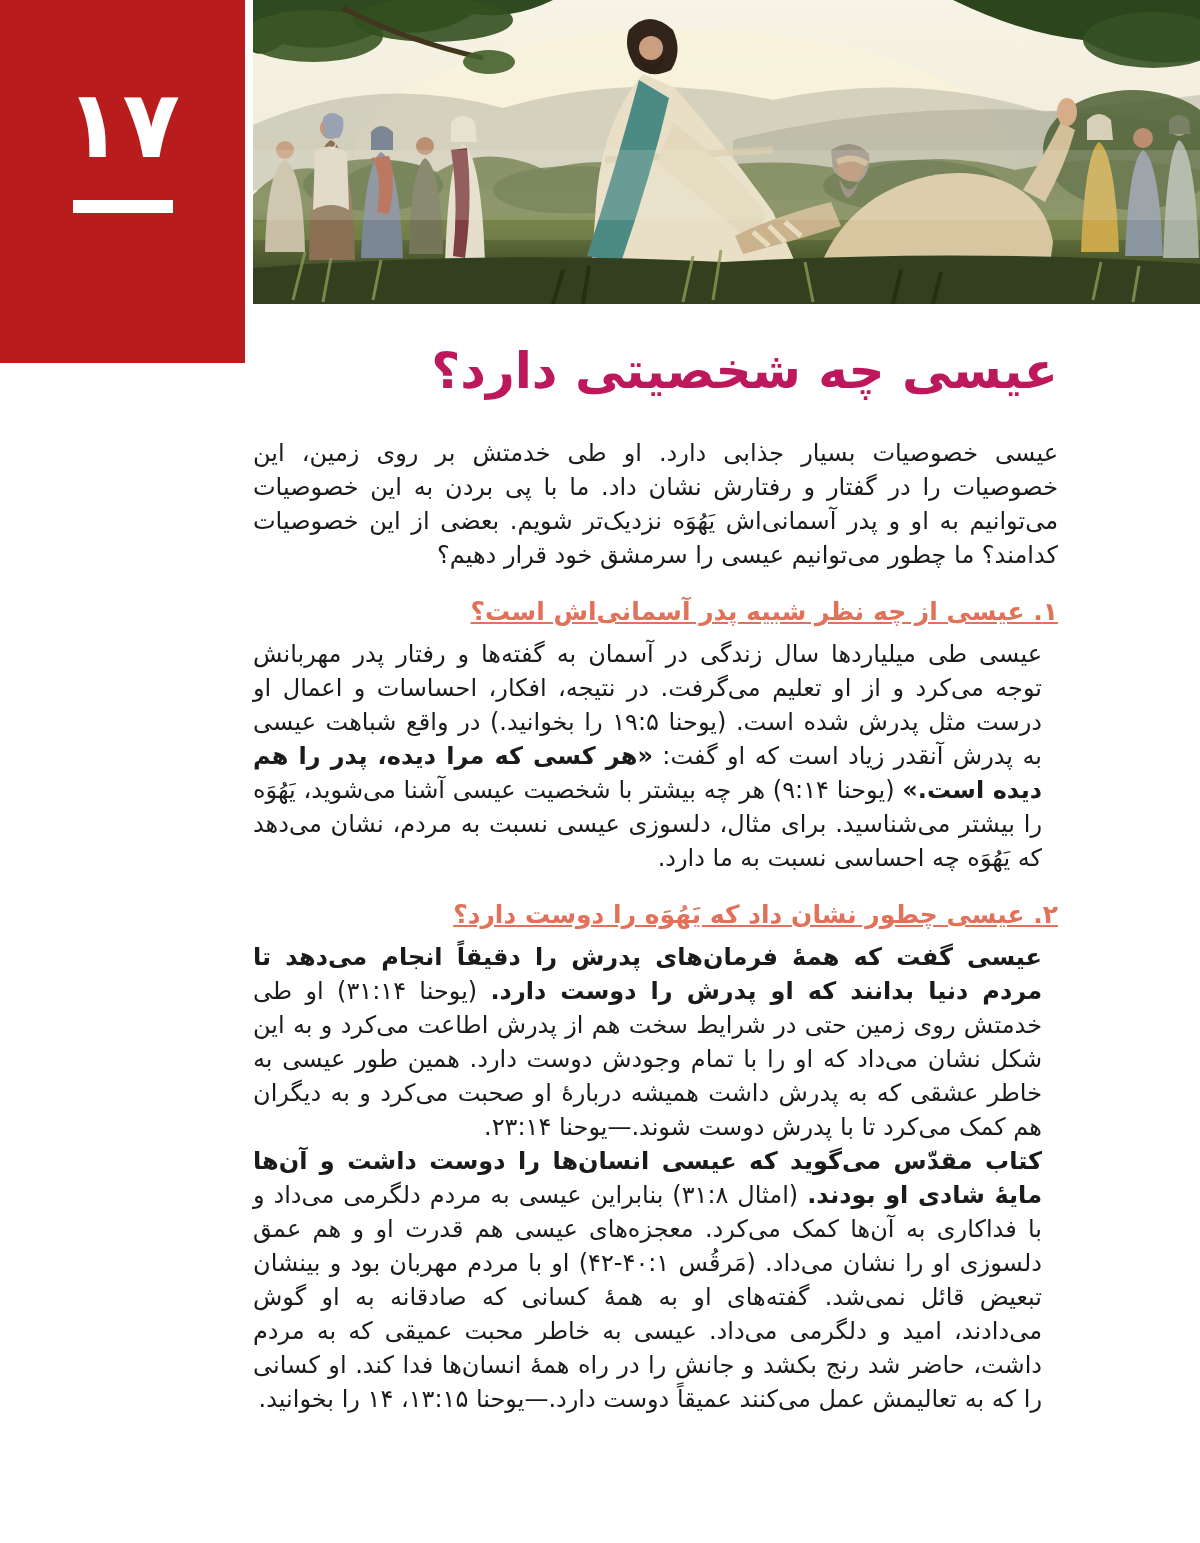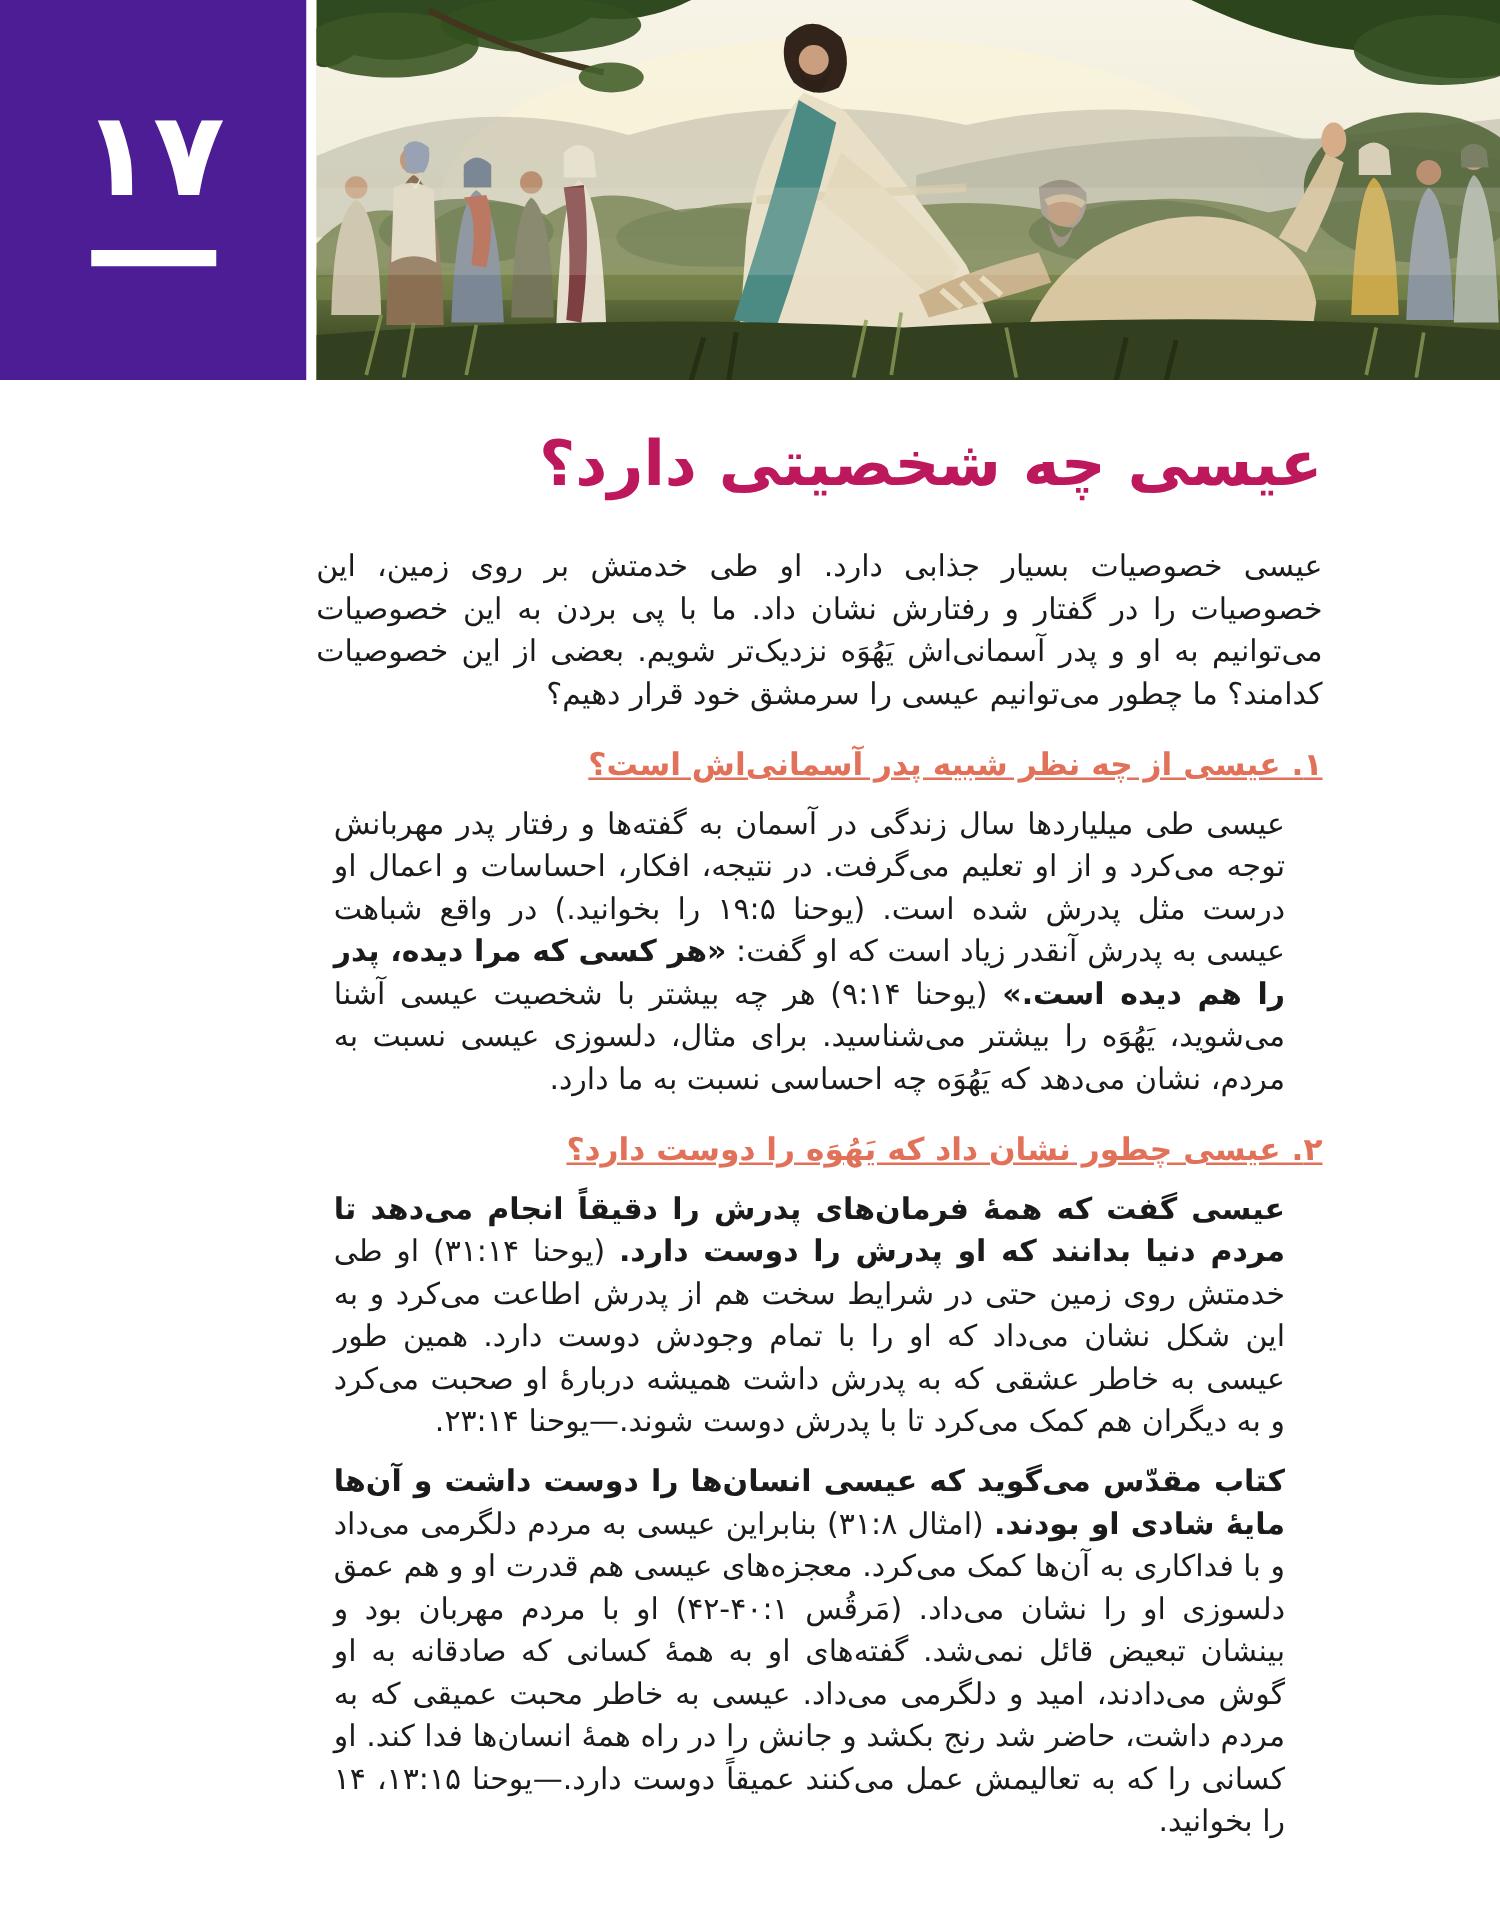--- a/index.html
+++ b/index.html
@@ -6,22 +6,22 @@
   body {
     width:1200px; height:1543px;
     font-family:"DejaVu Sans", sans-serif;
     position:relative; overflow:hidden;
     -webkit-font-smoothing:antialiased;
   }
   .page { position:absolute; inset:0; background:#ffffff; }
 
   
   .lesson-box {
-    position:absolute; left:0; top:0; width:245px; height:304px;
-    background:#4c1d95;
+    position:absolute; left:0; top:0; width:245px; height:363px;
+    background:#b91c1c;
   }
   .lesson-number {
     position:absolute; top:78px; left:0; width:100%;
     text-align:center; color:#ffffff;
     font-size:94px; font-weight:bold; line-height:1;
     direction:rtl;
   }
   .lesson-underline {
     position:absolute; top:200px; left:50%; transform:translateX(-50%);
     width:100px; height:13px; background:#ffffff;
@@ -47,21 +47,21 @@
   .article .intro {
     margin:0 0 24px 0;
     font-size:24px; line-height:34px; text-align:justify;
   }
   .article h2 {
     margin:24px 0 9px 0;
     font-size:25px; line-height:32px; font-weight:bold;
     color:#e2715a; text-align:right;text-decoration:underline;
   }
   .article .para {
-    margin:14px; padding:0 16px 0 0;
+    margin:0; padding:0 16px 0 0;
     font-size:24px; line-height:34px; text-align:justify;
   }
   .article .bold { font-weight:bold; }
 </style>
 </head>
 <body>
 
 <div class="page">
 
   <div class="lesson-box">

